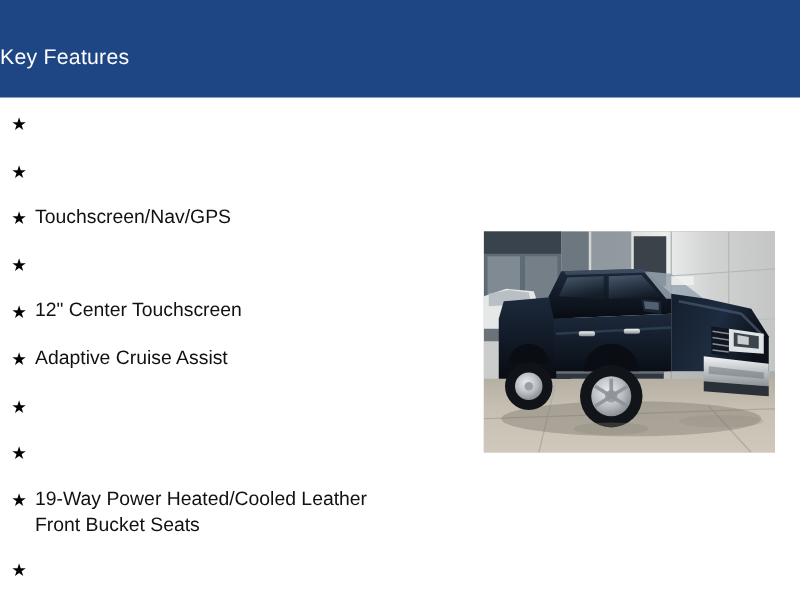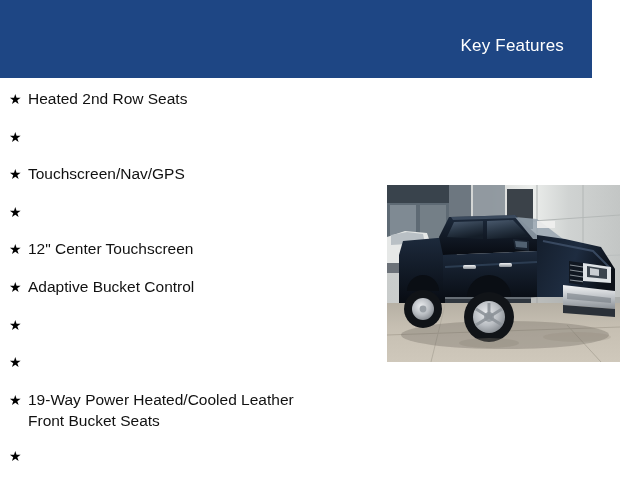--- a/index.html
+++ b/index.html
@@ -16,26 +16,25 @@
     font-family: "Liberation Sans", sans-serif;
     color: #000000;
     position: relative;
   }
 
   
   .header {
     position: absolute;
     left: 0;
     top: 0;
-    width: 592px;
+    width: 640px;
     height: 78px;
     background: #1e4684;
     display: flex;
     align-items: center;
-    justify-content: flex-end;
   }
 
   .header-title {
     color: #ffffff;
     font-size: 17px;
     font-weight: 400;
     letter-spacing: 0.2px;
     padding-right: 28px;
     padding-top: 14px;
     white-space: nowrap;
@@ -99,21 +98,20 @@
 <body>
 
 <div class="header">
   <div class="header-title">Key Features</div>
 </div>
 
 <ul class="features">
 
   <li class="feature-item">
     <span class="bullet-icon">★</span>
-    <span class="feature-label">Heated 2nd Row Seats</span>
   </li>
 
   <li class="feature-item">
     <span class="bullet-icon">★</span>
   </li>
 
   <li class="feature-item">
     <span class="bullet-icon">★</span>
     <span class="feature-label">Touchscreen/Nav/GPS</span>
   </li>
@@ -122,21 +120,21 @@
     <span class="bullet-icon">★</span>
   </li>
 
   <li class="feature-item">
     <span class="bullet-icon">★</span>
     <span class="feature-label">12" Center Touchscreen</span>
   </li>
 
   <li class="feature-item">
     <span class="bullet-icon">★</span>
-    <span class="feature-label">Adaptive Bucket Control</span>
+    <span class="feature-label">Adaptive Cruise Assist</span>
   </li>
 
   <li class="feature-item">
     <span class="bullet-icon">★</span>
   </li>
 
   <li class="feature-item">
     <span class="bullet-icon">★</span>
   </li>
 

